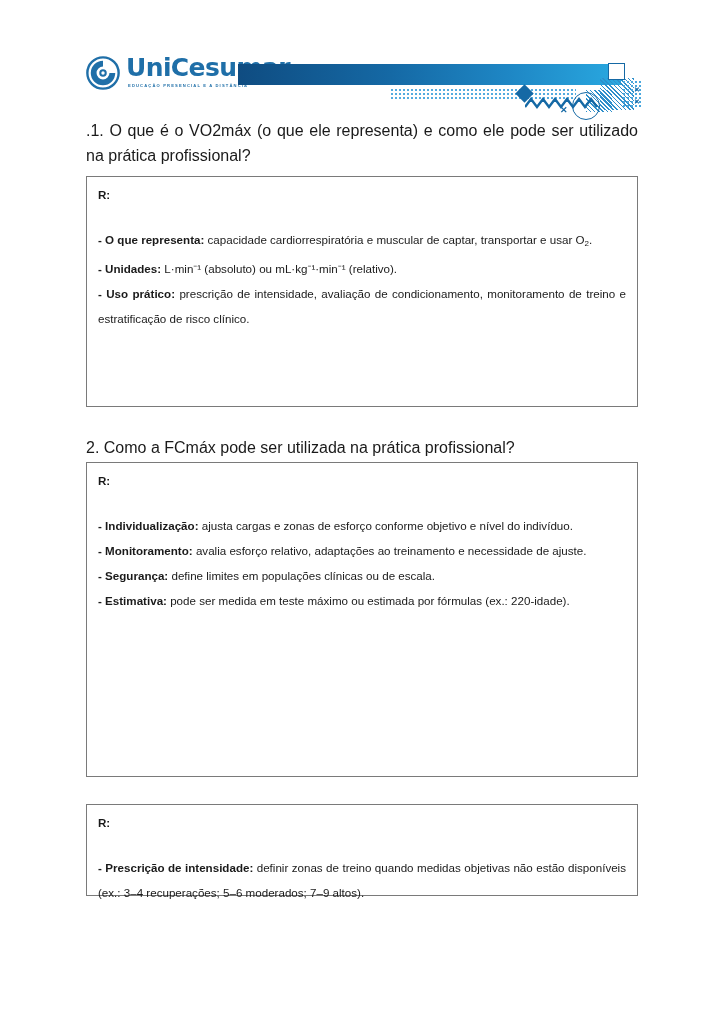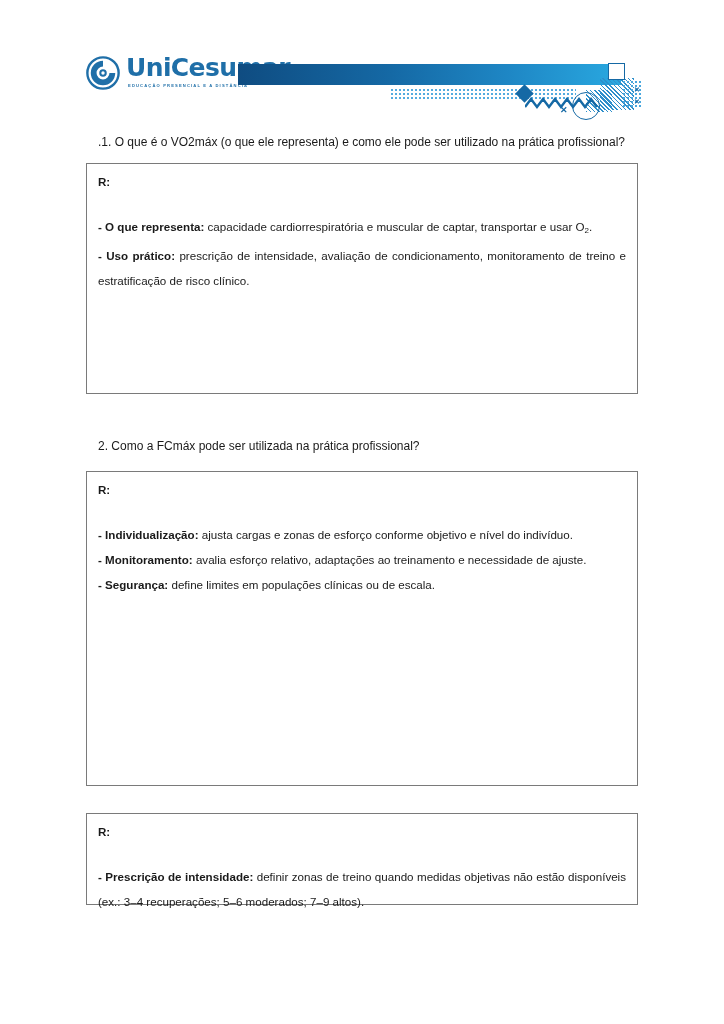--- a/index.html
+++ b/index.html
@@ -136,25 +136,25 @@
   .deco-x3 { left: 634px; top: 98px; color: #1569A5; font-size: 7px; font-weight: bold; line-height: 7px;}
 
   
   .content {
     position: absolute;
     left: 86px;
     top: 118px;
     width: 552px;
   }
   .question {
-    font-size: 12px;
+    font-size: 16px;
     line-height: 25px;
     text-align: justify;
     color: #1a1a1a;
-    margin: 12px;
+    margin: 0;
   }
   .q1 { margin-bottom: 8px; }
 
   .answer-box {
     border: 1px solid #7a7a7a;
     padding: 8px 11px 10px 11px;
     margin-top: 2px;
   }
   .r-label {
     font-size: 11.6px;
@@ -216,38 +216,44 @@
 
 <div class="content">
 
   <p class="question q1">.1. O que é o VO2máx (o que ele representa) e como ele pode ser utilizado na prática profissional?</p>
   <div class="answer-box box1">
     <p class="r-label">R:</p>
     <p class="a-line">
       <b>- O que representa:</b><span> capacidade cardiorrespiratória e muscular de captar, transportar e usar O</span><sub>2</sub><span>.</span>
     </p>
     <p class="a-line">
+      <b>- Unidades:</b><span> L·min⁻¹ (absoluto) ou mL·kg⁻¹·min⁻¹ (relativo).</span>
+    </p>
+    <p class="a-line">
       <b>- Uso prático:</b><span> prescrição de intensidade, avaliação de condicionamento, monitoramento de treino e estratificação de risco clínico.</span>
     </p>
   </div>
 
   <div class="gap-q2"></div>
 
   <p class="question">2. Como a FCmáx pode ser utilizada na prática profissional?</p>
   <div class="answer-box box2">
     <p class="r-label">R:</p>
     <p class="a-line">
       <b>- Individualização:</b><span> ajusta cargas e zonas de esforço conforme objetivo e nível do indivíduo.</span>
     </p>
     <p class="a-line">
       <b>- Monitoramento:</b><span> avalia esforço relativo, adaptações ao treinamento e necessidade de ajuste.</span>
     </p>
     <p class="a-line">
       <b>- Segurança:</b><span> define limites em populações clínicas ou de escala.</span>
     </p>
+    <p class="a-line">
+      <b>- Estimativa:</b><span> pode ser medida em teste máximo ou estimada por fórmulas (ex.: 220-idade).</span>
+    </p>
   </div>
 
   <div class="gap-q3"></div>
 
   <div class="answer-box box3">
     <p class="r-label">R:</p>
     <p class="a-line">
       <b>- Prescrição de intensidade:</b><span> definir zonas de treino quando medidas objetivas não estão disponíveis (ex.: 3–4 recuperações; 5–6 moderados; 7–9 altos).</span>
     </p>
   </div>

